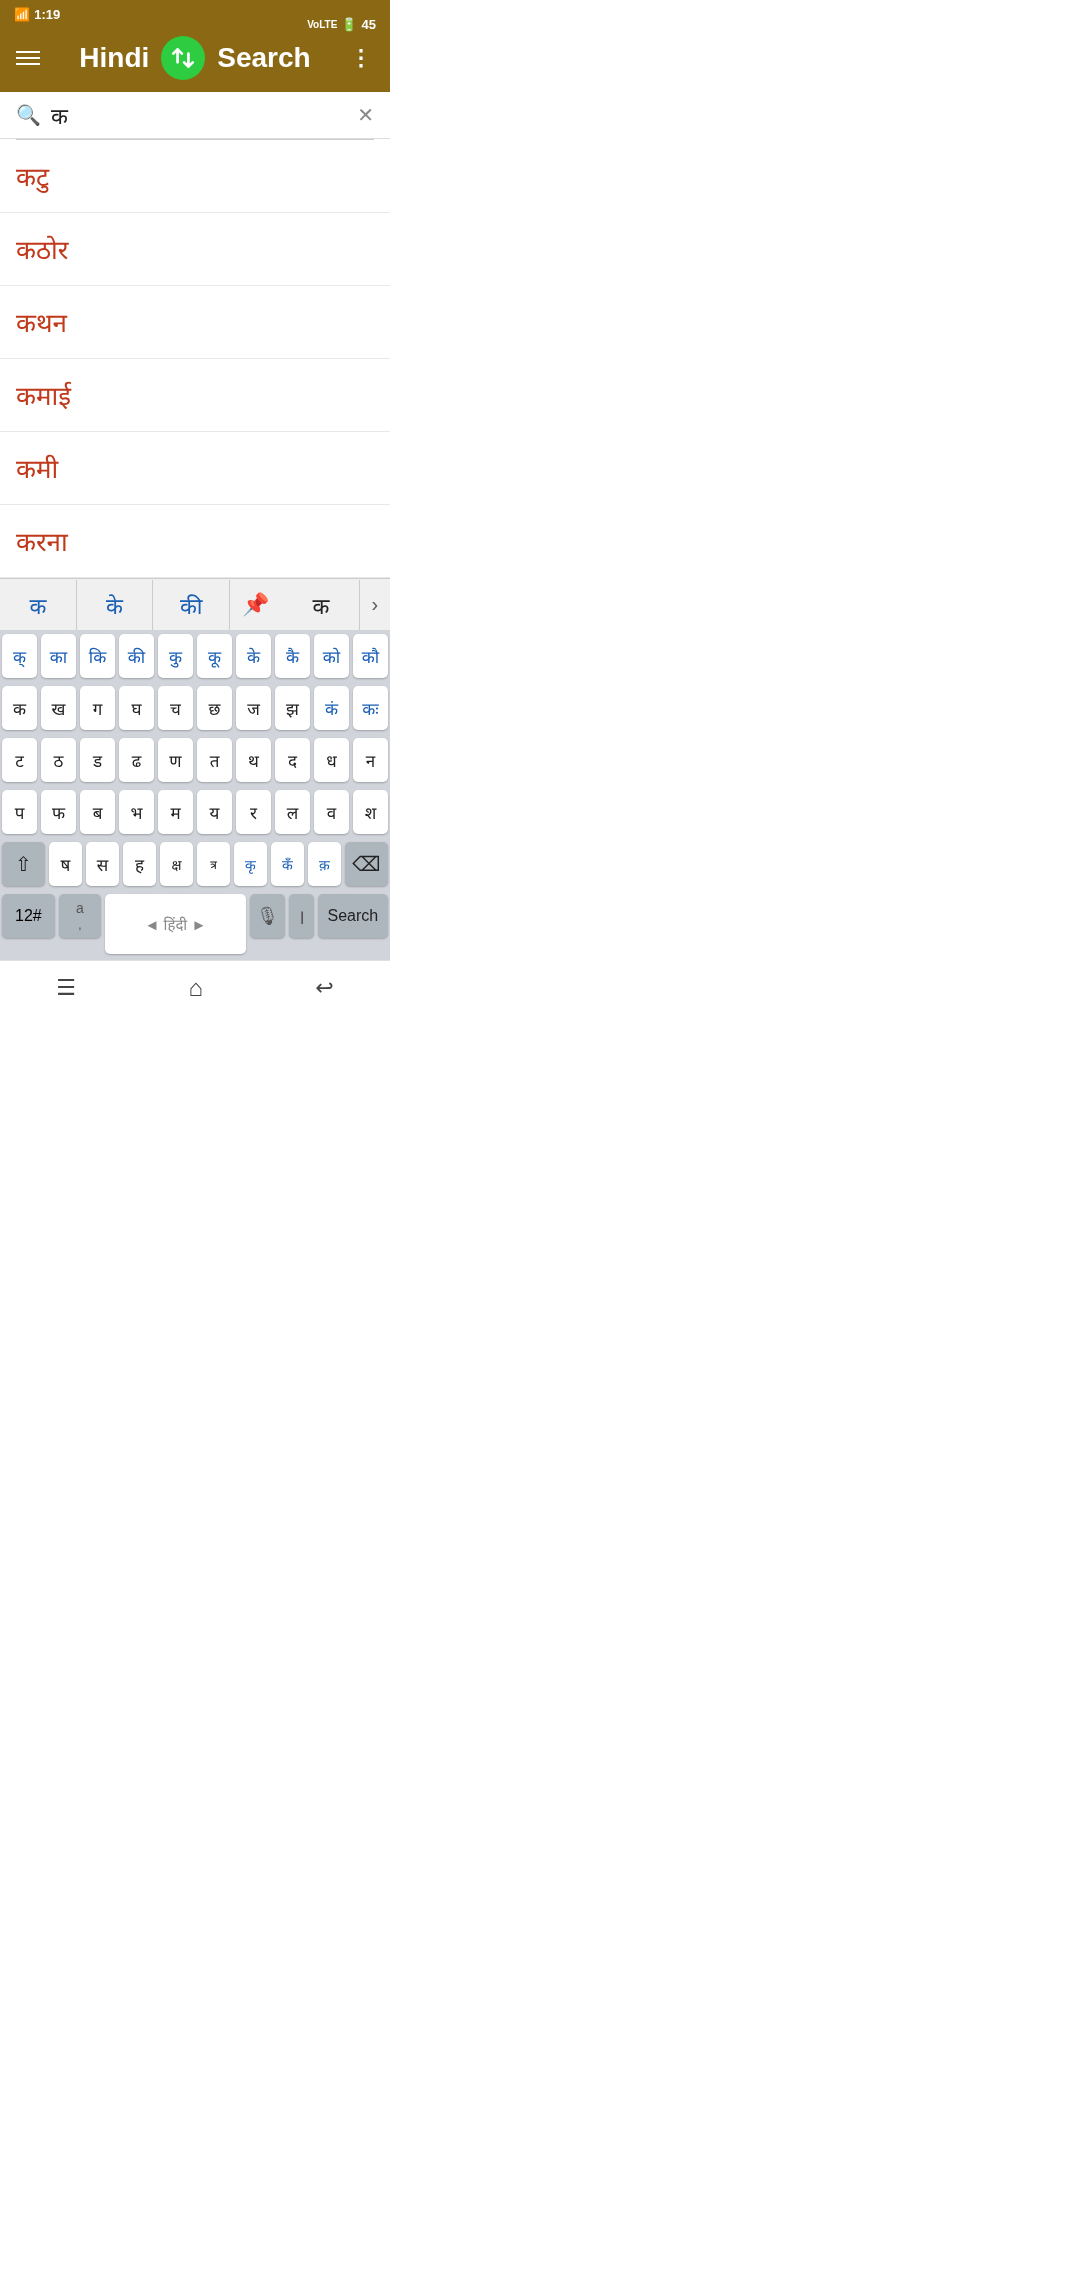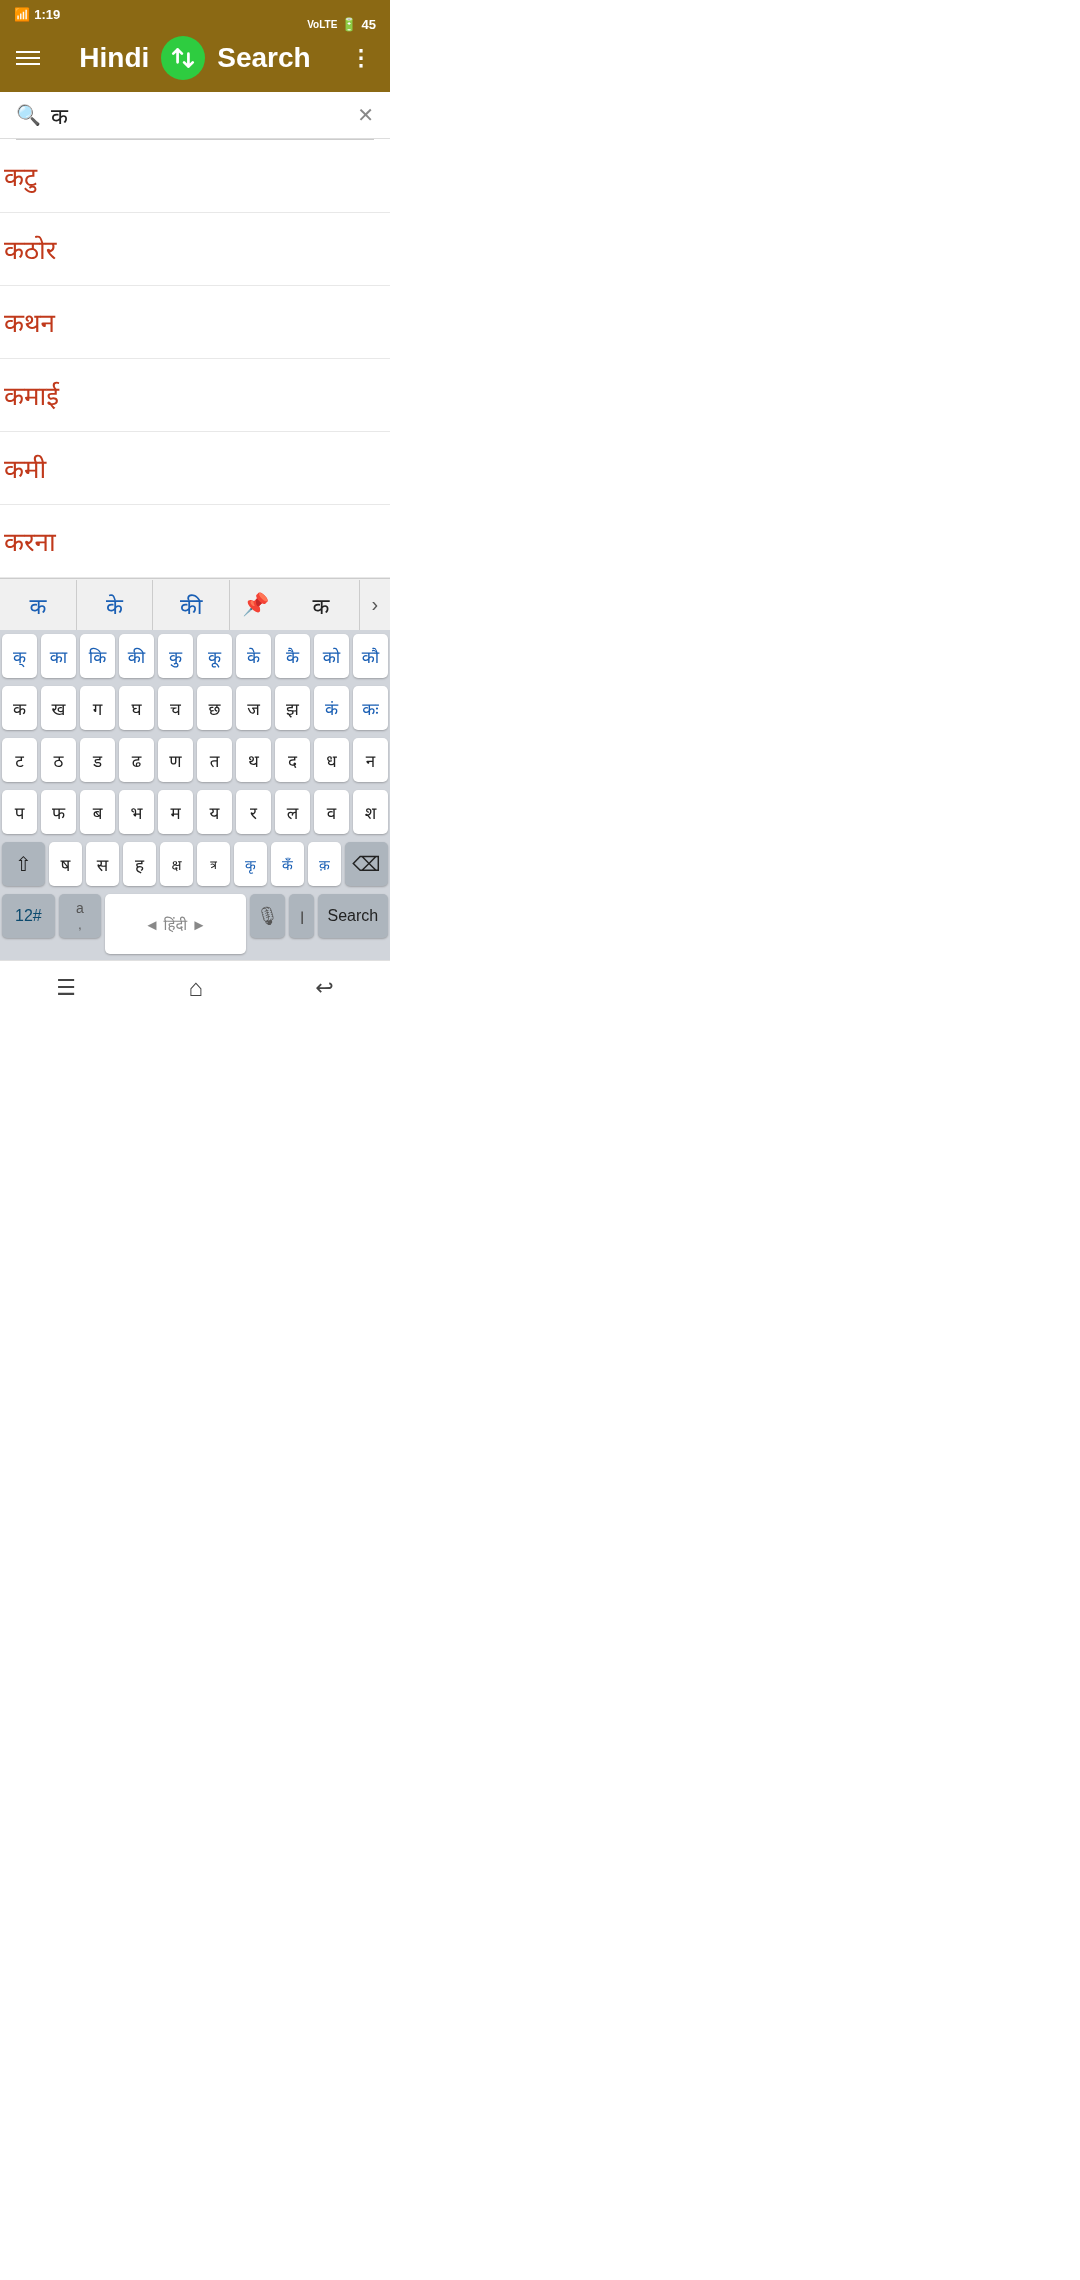--- a/index.html
+++ b/index.html
@@ -98,21 +98,21 @@
       font-size: 20px;
       cursor: pointer;
     }
     .search-underline {
       height: 1px; background: #ccc; margin: 0 16px;
     }
 
     
     .word-list { background: #fff; }
     .word-item {
-      padding: 18px 4px;
+      padding: 18px 16px;
       border-bottom: 1px solid #e8e8e8;
       font-size: 26px;
       color: #c0391b;
       cursor: pointer;
     }
 
     
     .keyboard-suggest {
       background: #f0f0f0;
       border-top: 1px solid #ccc;
@@ -186,21 +186,21 @@
     .kb-bottom {
       display: flex;
       padding: 4px 2px 6px 2px;
       gap: 4px;
     }
     .kb-num {
       background: #adb5bd;
       border-radius: 5px;
       box-shadow: 0 1px 2px rgba(0,0,0,0.25);
       display: flex; align-items: center; justify-content: center;
-      font-size: 16px; color: #0c4a6e;
+      font-size: 16px; color: #000000;
       cursor: pointer;
       height: 44px;
       flex: 1.5;
     }
     .kb-lang-btn {
       background: #adb5bd;
       border-radius: 5px;
       box-shadow: 0 1px 2px rgba(0,0,0,0.25);
       display: flex; align-items: center; justify-content: center;
       font-size: 14px; color: #888;

